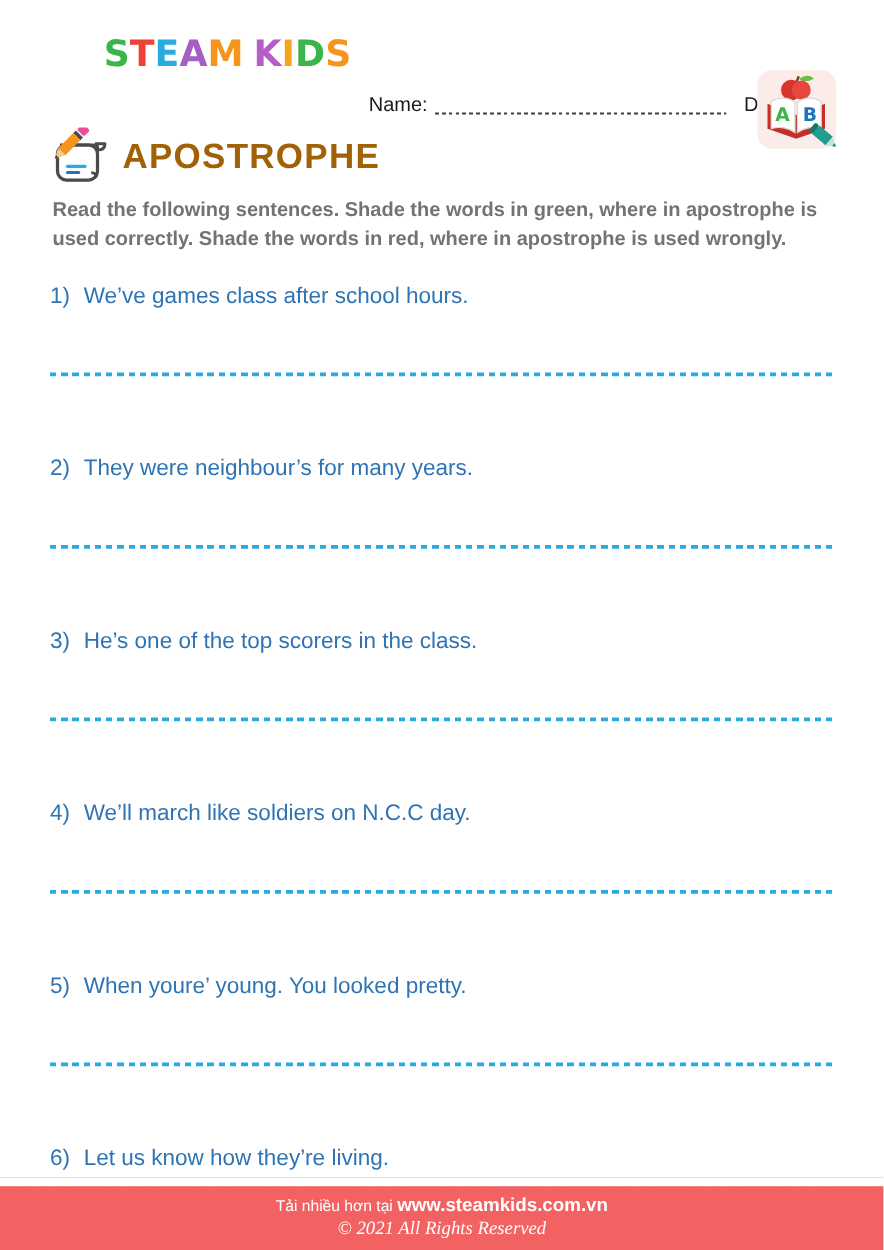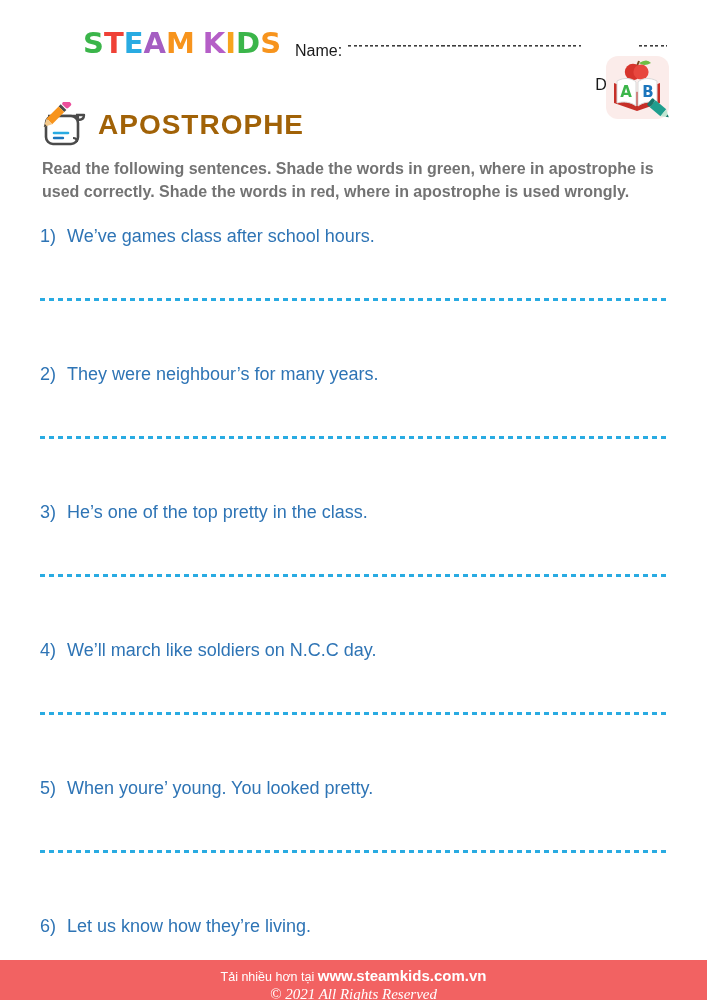--- a/index.html
+++ b/index.html
@@ -13,42 +13,42 @@
     overflow:hidden;
   }
   
   .topbar{display:flex;align-items:flex-start;}
   .logo{width:212px;flex:0 0 auto;margin-left:43px;}
   .logo-letters{font-weight:bold;font-size:29px;line-height:30px;letter-spacing:0px;font-family:"DejaVu Sans","Liberation Sans",sans-serif;}
   .logo-letters .sp{display:inline-block;width:8px;}
   .logo-sub{display:flex;align-items:center;margin-top:-2px;}
   .logo-sub svg{flex:0 0 auto;}
   .tagline{font-size:11.5px;font-weight:bold;color:#3f3f3f;letter-spacing:1.2px;margin-left:6px;}
-  .namedate{flex:1;display:flex;align-items:flex-start;padding-top:14px;font-size:16px;color:#1a1a1a;}
+  .namedate{flex:1;display:flex;align-items:flex-end;padding-top:14px;font-size:16px;color:#1a1a1a;}
   .writeline{height:5px;margin:0 0 2px 6px;
     background-image:repeating-linear-gradient(90deg,#3c3c3c 0 3px,rgba(0,0,0,0) 3px 5.5px);
     background-position:0 100%;background-size:100% 1.6px;background-repeat:no-repeat;}
   .name-line{width:233px;}
   .date-label{margin-left:14px;margin-top:34px;}
   .date-line{flex:1;}
   
   .title-row{display:flex;align-items:center;margin-top:8px;height:46px;}
   .title-icon{flex:0 0 auto;margin-right:10px;}
   .page-title{margin:0;font-size:28px;font-weight:bold;letter-spacing:1px;color:#a16207;font-family:"Liberation Sans","DejaVu Sans",sans-serif;}
   .book-badge{position:absolute;top:56px;right:38px;width:63px;height:63px;border-radius:12px;background:#FBECEA;}
   
   .instructions{margin:10px 0 0 2px;width:622px;font-size:16px;line-height:1.42;font-weight:bold;color:#737373;}
   
   .sentences{margin-top:20px;}
   .sentence{display:flex;font-size:18px;line-height:26px;color:#2E74B5;}
   .s-num{flex:0 0 27px;}
   .divider{height:3px;margin:49px 0 60px 0;
     background-image:repeating-linear-gradient(90deg,#29ABE2 0 5px,rgba(0,0,0,0) 5px 9px);}
   
-  .footer{position:absolute;left:0;right:0;bottom:0;height:40px;background:#F26262;color:#ffffff;text-align:center;}
+  .footer{position:absolute;left:0;right:0;bottom:0;height:51px;background:#F26262;color:#ffffff;text-align:center;}
   .scallops{position:absolute;left:0;right:0;top:-7px;height:7px;
     background-image:radial-gradient(circle at 50% 100%,#F26262 6.8px,rgba(0,0,0,0) 7.4px);
     background-size:14.15px 14px;background-repeat:repeat-x;background-position:0 0;}
   .f-line1{padding-top:7px;font-size:12.5px;}
   .f-url{font-weight:bold;font-size:15px;}
   .f-line2{margin-top:2px;font-size:15px;font-style:italic;font-family:"Liberation Serif","DejaVu Serif",serif;}
 </style>
 </head>
 <body>
 
@@ -115,21 +115,21 @@
     <div class="divider"></div>
 
     <div class="sentence">
       <span class="s-num">2)</span>
       <span>They were neighbour’s for many years.</span>
     </div>
     <div class="divider"></div>
 
     <div class="sentence">
       <span class="s-num">3)</span>
-      <span>He’s one of the top pretty in the class.</span>
+      <span>He’s one of the top scorers in the class.</span>
     </div>
     <div class="divider"></div>
 
     <div class="sentence">
       <span class="s-num">4)</span>
       <span>We’ll march like soldiers on N.C.C day.</span>
     </div>
     <div class="divider"></div>
 
     <div class="sentence">

